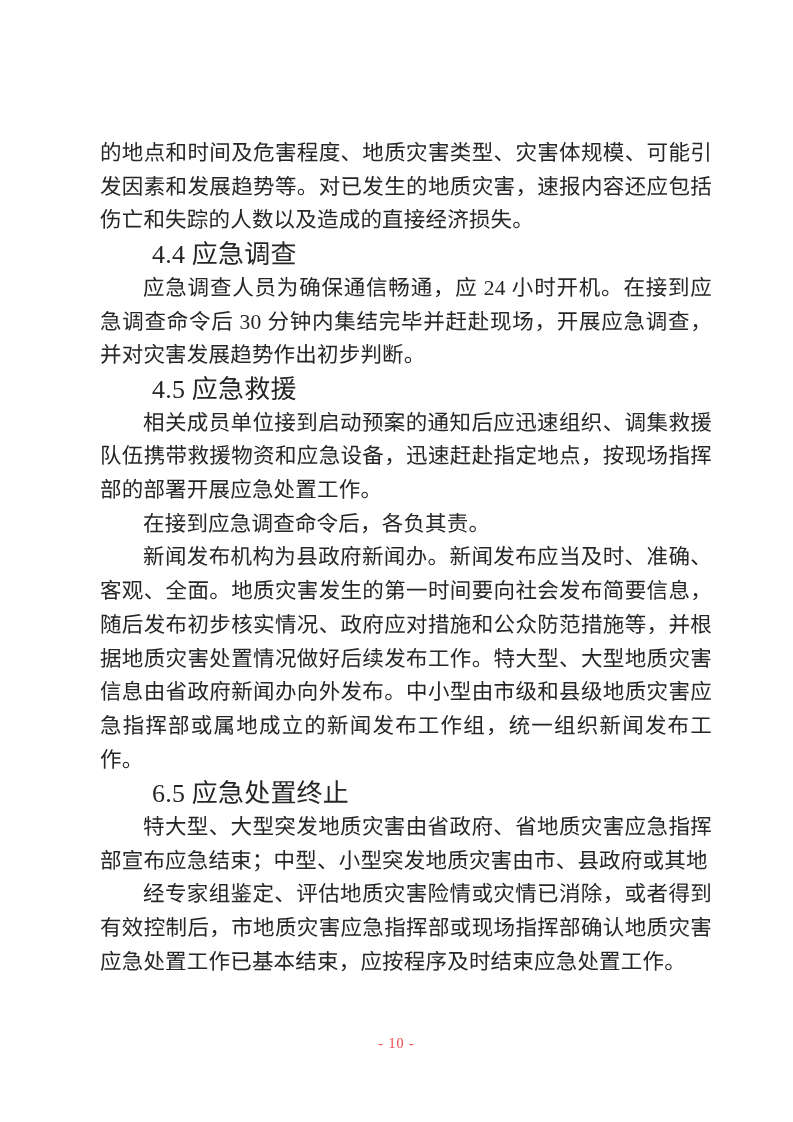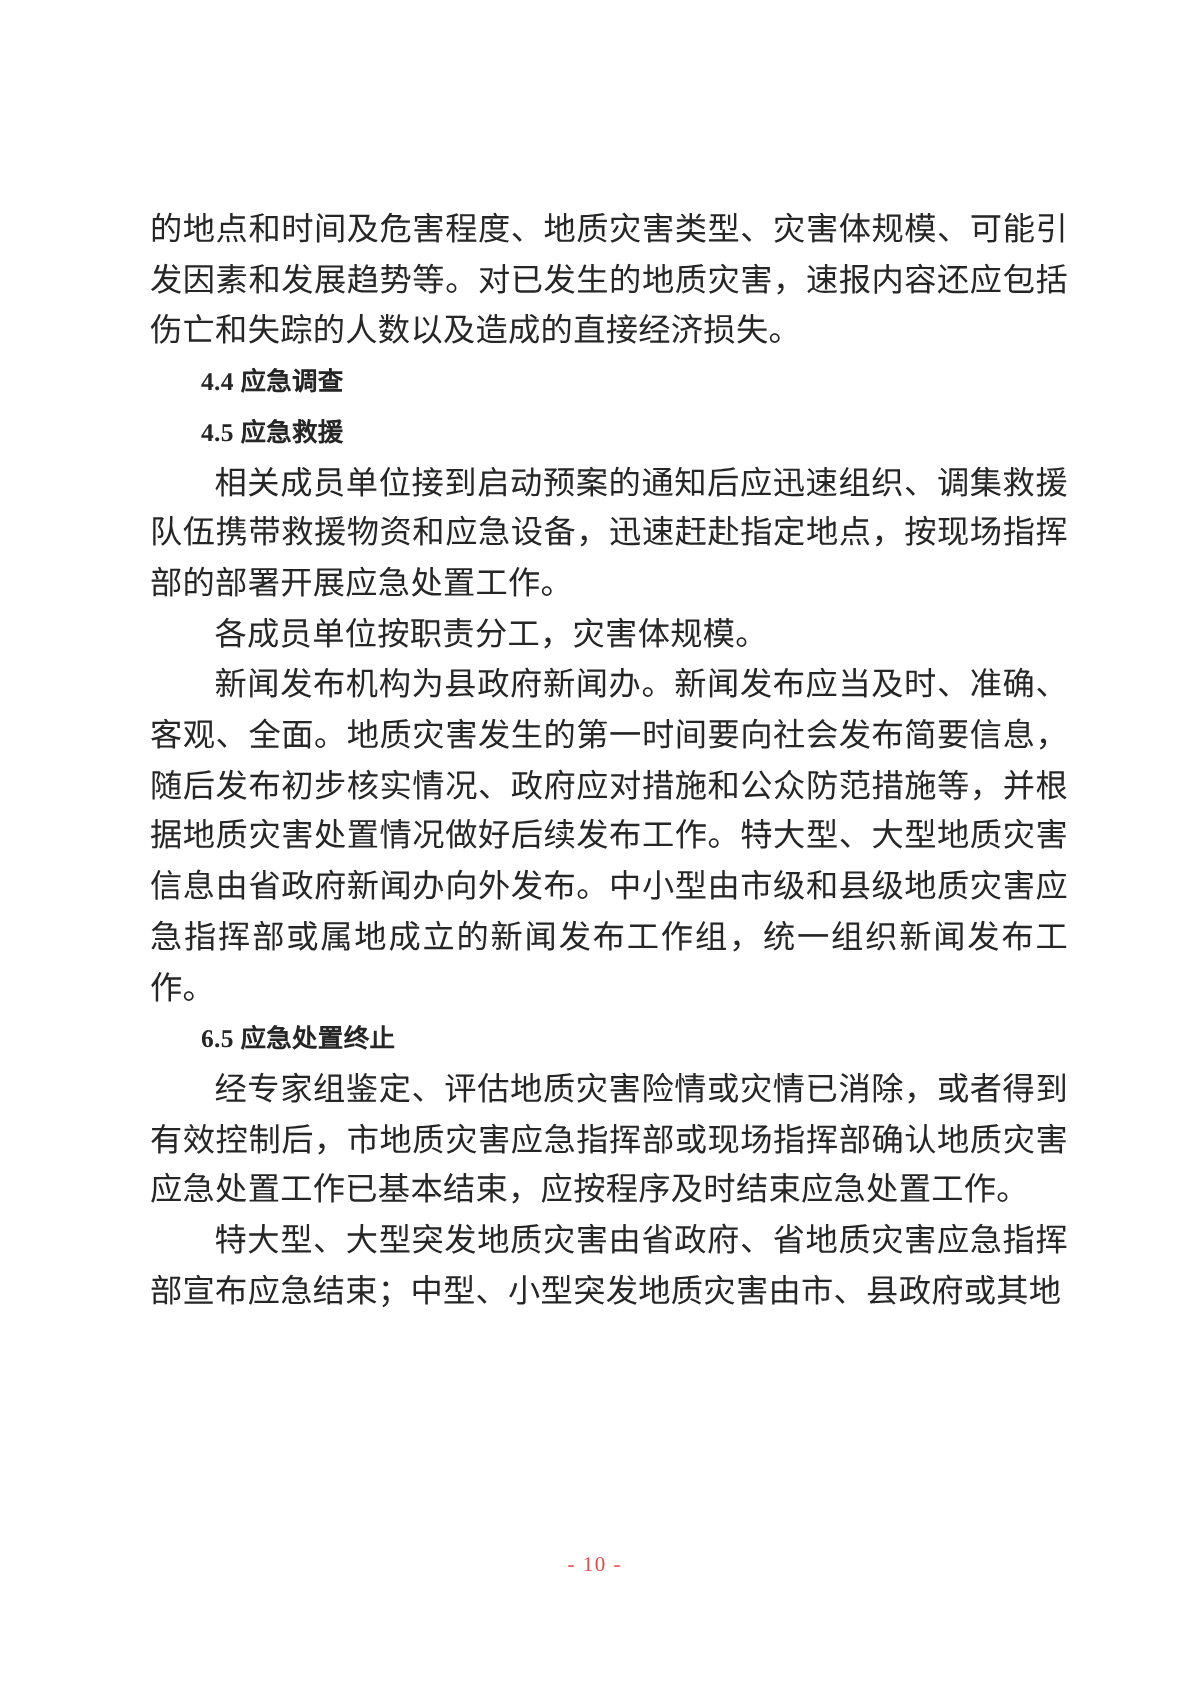--- a/index.html
+++ b/index.html
@@ -36,22 +36,22 @@
   .para {
     margin: 0;
     padding: 0;
   }
   .para.indent {
     text-indent: 2em;
   }
   .heading {
     margin: 0;
     padding: 0;
-    font-size: 17px;
-    font-weight: bold;
+    font-size: 26px;
+    font-weight: normal;
     text-indent: 2em;
     text-align: left;
   }
   .page-footer {
     position: absolute;
     top: 1036px;
     left: 0;
     width: 793px;
     text-align: center;
     font-size: 14px;
@@ -61,26 +61,27 @@
   }
 </style>
 </head>
 <body>
 
 <div class="page">
 
   <main class="doc-body" id="doc-body">
       <p class="para">的地点和时间及危害程度、地质灾害类型、灾害体规模、可能引发因素和发展趋势等。对已发生的地质灾害，速报内容还应包括伤亡和失踪的人数以及造成的直接经济损失。</p>
       <h2 class="heading">4.4 应急调查</h2>
+      <p class="para indent">应急调查人员为确保通信畅通，应 24 小时开机。在接到应急调查命令后 30 分钟内集结完毕并赶赴现场，开展应急调查，并对灾害发展趋势作出初步判断。</p>
       <h2 class="heading">4.5 应急救援</h2>
       <p class="para indent">相关成员单位接到启动预案的通知后应迅速组织、调集救援队伍携带救援物资和应急设备，迅速赶赴指定地点，按现场指挥部的部署开展应急处置工作。</p>
-      <p class="para indent">各成员单位按职责分工，灾害体规模。</p>
+      <p class="para indent">在接到应急调查命令后，各负其责。</p>
       <p class="para indent">新闻发布机构为县政府新闻办。新闻发布应当及时、准确、客观、全面。地质灾害发生的第一时间要向社会发布简要信息，随后发布初步核实情况、政府应对措施和公众防范措施等，并根据地质灾害处置情况做好后续发布工作。特大型、大型地质灾害信息由省政府新闻办向外发布。中小型由市级和县级地质灾害应急指挥部或属地成立的新闻发布工作组，统一组织新闻发布工作。</p>
       <h2 class="heading">6.5 应急处置终止</h2>
+      <p class="para indent">特大型、大型突发地质灾害由省政府、省地质灾害应急指挥部宣布应急结束；中型、小型突发地质灾害由市、县政府或其地</p>
       <p class="para indent">经专家组鉴定、评估地质灾害险情或灾情已消除，或者得到有效控制后，市地质灾害应急指挥部或现场指挥部确认地质灾害应急处置工作已基本结束，应按程序及时结束应急处置工作。</p>
-      <p class="para indent">特大型、大型突发地质灾害由省政府、省地质灾害应急指挥部宣布应急结束；中型、小型突发地质灾害由市、县政府或其地</p>
     </main>
 
   <footer class="page-footer">
     <span>- 10 -</span>
   </footer>
 
 </div>
 
 </body></html>

